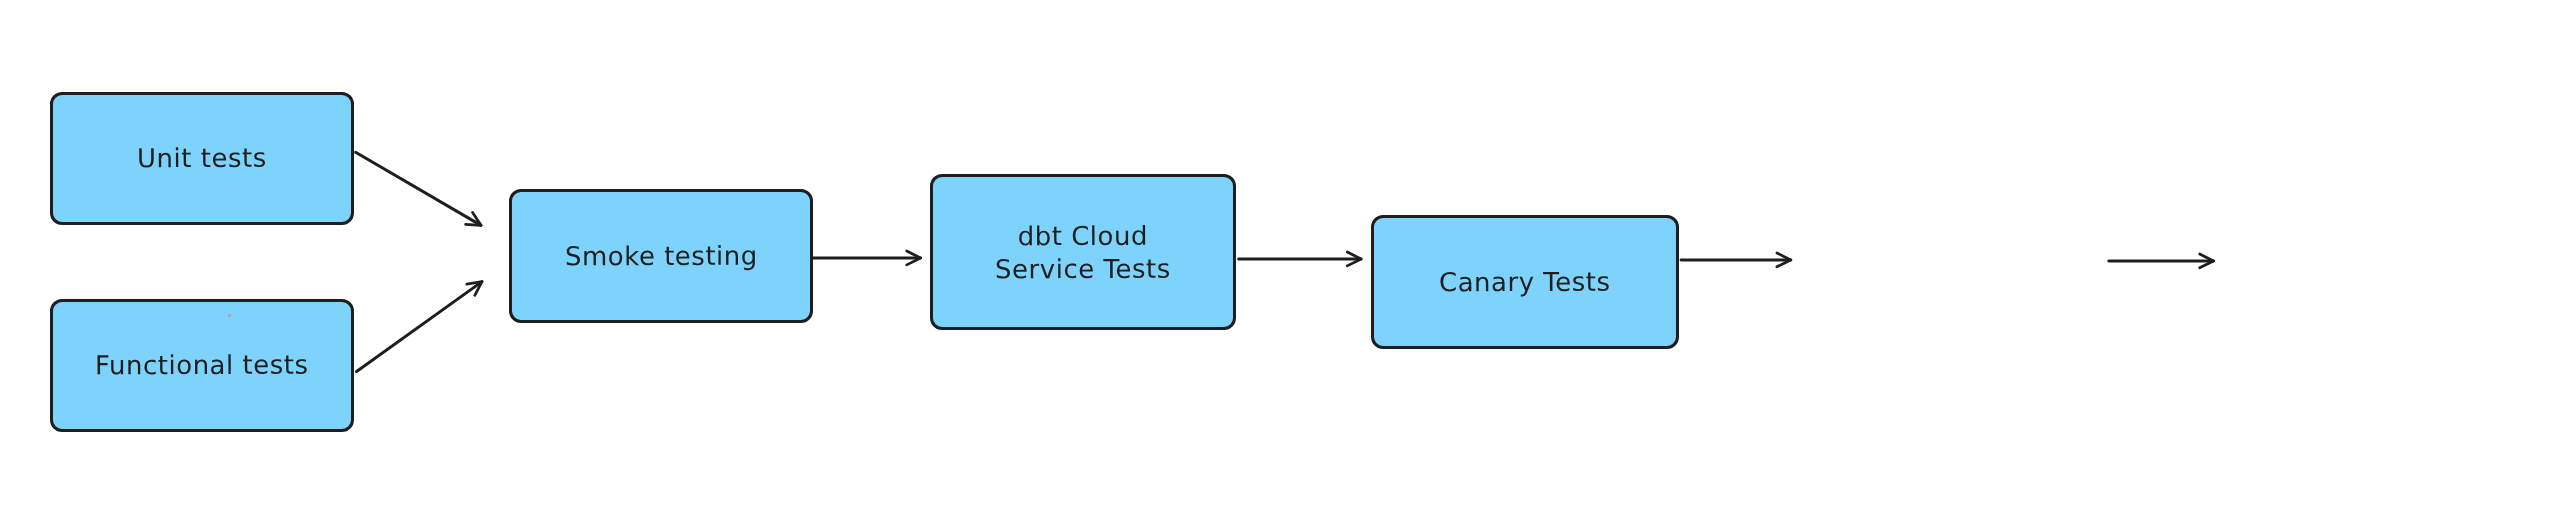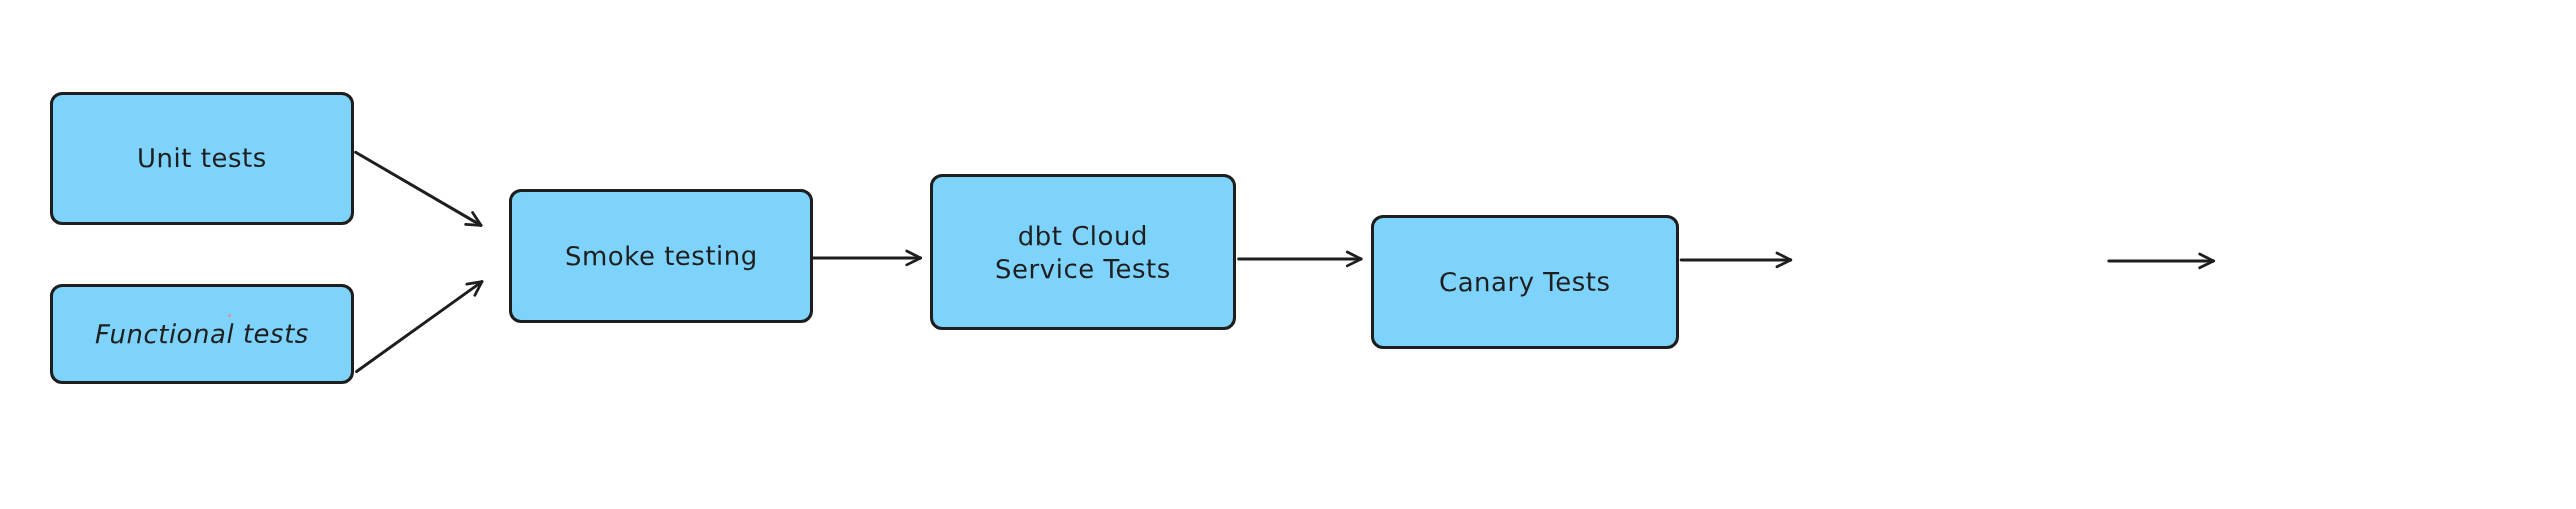--- a/index.html
+++ b/index.html
@@ -31,21 +31,21 @@
     font-size: 26px;
     line-height: 1.25;
     letter-spacing: 0.5px;
     text-align: center;
     white-space: pre-line;
     
     transform: rotate(-0.2deg);
   }
   
   #node-unit-tests        { left: 50px;   top: 92px;  width: 304px; height: 133px; }
-  #node-functional-tests  { left: 50px;   top: 284px; width: 304px; height: 100px; font-style: italic; }
+  #node-functional-tests  { left: 50px;   top: 299px; width: 304px; height: 133px; }
   #node-smoke-testing     { left: 509px;  top: 189px; width: 304px; height: 134px; }
   #node-dbt-cloud         { left: 930px;  top: 174px; width: 306px; height: 156px; }
   #node-canary-tests      { left: 1371px; top: 192px; width: 308px; height: 134px; margin-top: 23px; }
   #node-phased-rollout    { left: 1801px; top: 193px; width: 306px; height: 135px; }
   #node-you               { left: 2223px; top: 194px; width: 306px; height: 132px; }
 
   .edges-layer {
     position: absolute;
     left: 0;
     top: 0;

